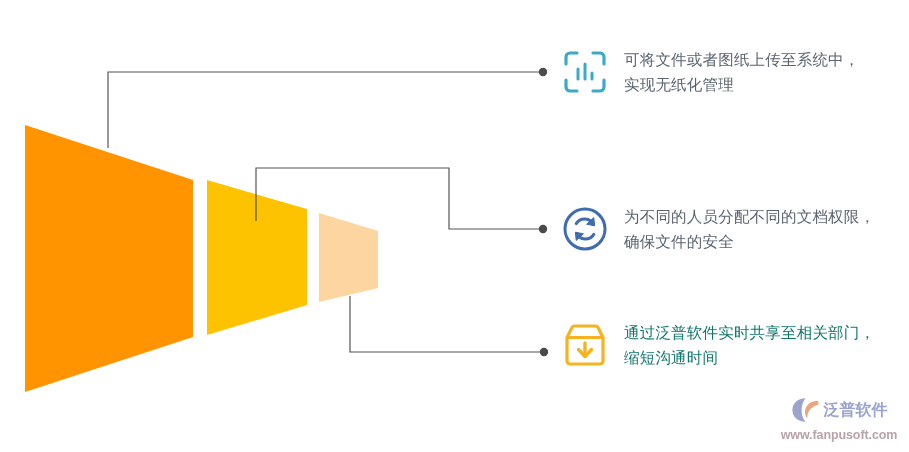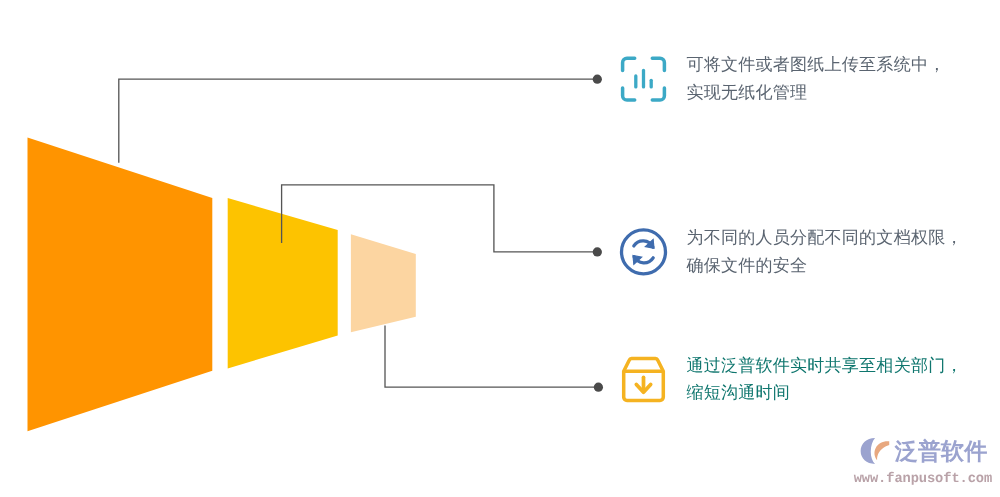--- a/index.html
+++ b/index.html
@@ -64,33 +64,33 @@
     display: flex;
     align-items: center;
   }
   #watermark-mark {
     width: 30px;
     height: 28px;
     flex: 0 0 30px;
   }
   #watermark-name {
     margin-left: 3px;
-    font-size: 21px;
+    font-size: 16px;
     font-weight: bold;
     color: #9ba3cf;
     letter-spacing: 0px;
     line-height: 1;
   }
   #watermark-url {
     margin-top: 4px;
     font-size: 12.5px;
     font-weight: bold;
     color: #b9a2a8;
     letter-spacing: -0.1px;
-    font-family: Liberation Mono, monospace;
+    font-family: Liberation Sans, sans-serif;
   }
 </style>
 </head>
 <body>
 
 <div id="stage" style="background: rgb(255, 255, 255);">
 
   <svg id="funnel-layer" viewBox="0 0 909 452" xmlns="http://www.w3.org/2000/svg">
     <polygon id="poly-stage-1" points="25,125 193,180 193,337 25,392" fill="#FF9400"></polygon>
     <polygon id="poly-stage-2" points="207,180 307,209 307,305 207,335" fill="#FDC300"></polygon>

